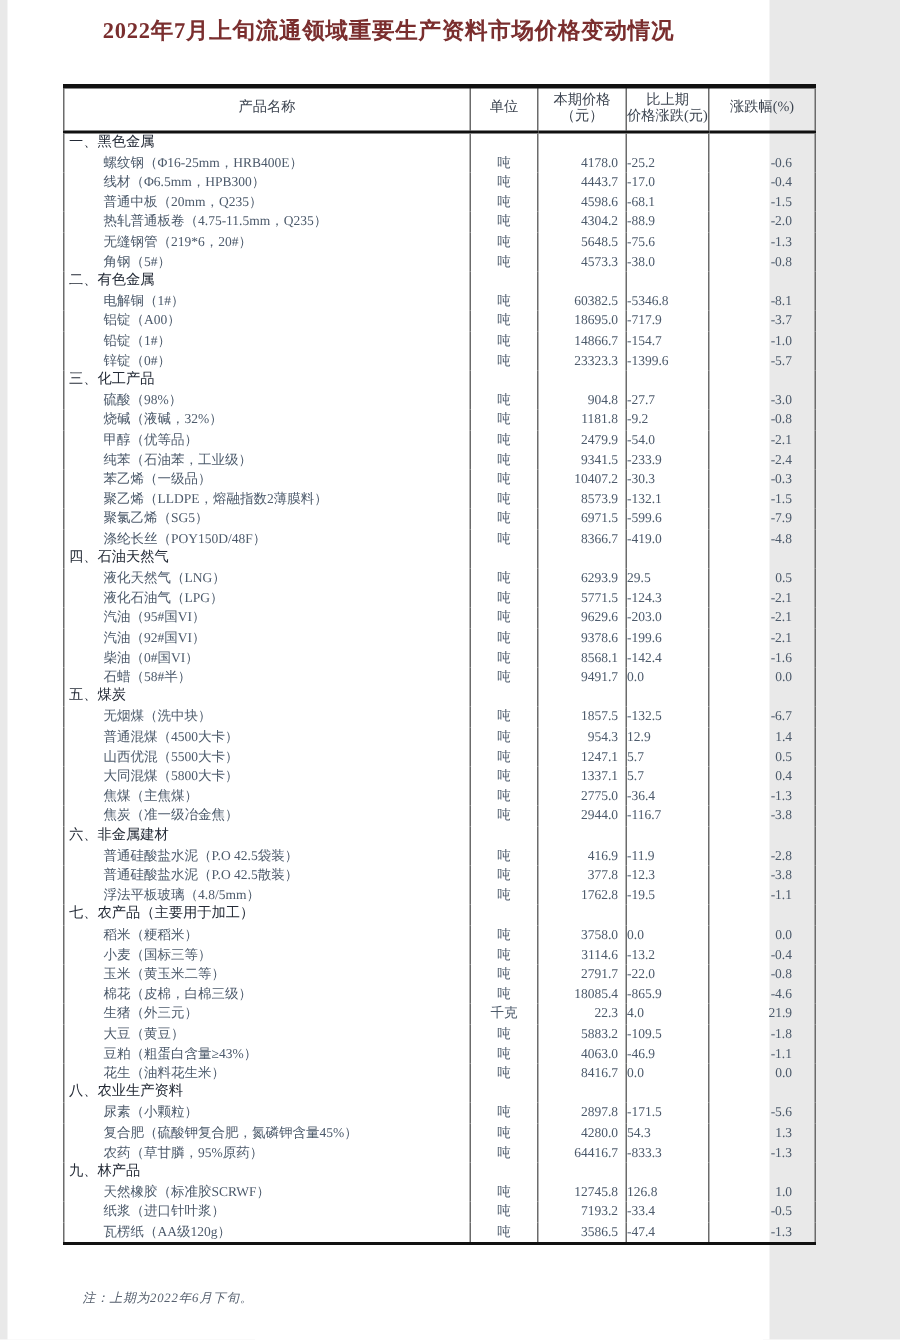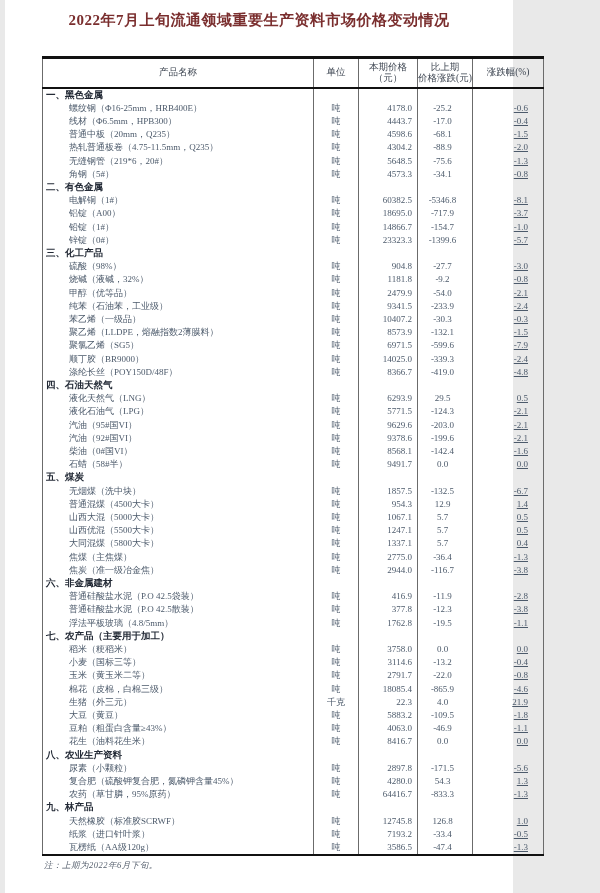--- a/index.html
+++ b/index.html
@@ -56,30 +56,30 @@
     color:#4c5a6b;
     border-left:1px solid #6b6b6b;
     white-space:nowrap; overflow:hidden;
     vertical-align:middle;
   }
   tbody td:first-child { border-left:none; }
 
   td.c-name { text-align:left; }
   td.item-name { padding-left:26px; }
   td.section-name {
-    padding-left:3px; font-weight:bold;
+    padding-left:3px; font-weight:normal;
     font-size:9.5px; color:#232a36;
   }
   td.c-unit { text-align:center; }
   td.c-price { text-align:right; padding-right:5px; }
-  td.c-chg  { text-align:center; padding-right:5px;margin-top:44px; }
-  td.c-pct  { text-align:right; padding-right:15px;text-decoration:underline; }
+  td.c-chg  { text-align:left; padding-right:5px;margin-top:44px; }
+  td.c-pct  { text-align:right; padding-right:15px; }
 
   .footnote {
-    position:absolute; left:39px; top:860px;
+    position:absolute; left:50px; top:860px;
     font-size:8.5px; font-style:italic;
     color:#56606e; letter-spacing:0.5px;
   }
 </style>
 </head>
 <body>
 
 <div class="page">
   <h1 class="doc-title">2022年7月上旬流通领域重要生产资料市场价格变动情况</h1>
 
@@ -153,21 +153,21 @@
             <td class="c-name item-name">无缝钢管（219*6，20#）</td>
             <td class="c-unit">吨</td>
             <td class="c-price">5648.5</td>
             <td class="c-chg">-75.6</td>
             <td class="c-pct">-1.3</td>
           </tr>
           <tr>
             <td class="c-name item-name">角钢（5#）</td>
             <td class="c-unit">吨</td>
             <td class="c-price">4573.3</td>
-            <td class="c-chg">-34.1</td>
+            <td class="c-chg">-38.0</td>
             <td class="c-pct">-0.8</td>
           </tr>
           <tr>
             <td class="c-name section-name">二、有色金属</td>
             <td class="c-unit"></td>
             <td class="c-price"></td>
             <td class="c-chg"></td>
             <td class="c-pct"></td>
           </tr>
           <tr>
@@ -248,27 +248,20 @@
             <td class="c-pct">-1.5</td>
           </tr>
           <tr>
             <td class="c-name item-name">聚氯乙烯（SG5）</td>
             <td class="c-unit">吨</td>
             <td class="c-price">6971.5</td>
             <td class="c-chg">-599.6</td>
             <td class="c-pct">-7.9</td>
           </tr>
           <tr>
-            <td class="c-name item-name">顺丁胶（BR9000）</td>
-            <td class="c-unit">吨</td>
-            <td class="c-price">14025.0</td>
-            <td class="c-chg">-339.3</td>
-            <td class="c-pct">-2.4</td>
-          </tr>
-          <tr>
             <td class="c-name item-name">涤纶长丝（POY150D/48F）</td>
             <td class="c-unit">吨</td>
             <td class="c-price">8366.7</td>
             <td class="c-chg">-419.0</td>
             <td class="c-pct">-4.8</td>
           </tr>
           <tr>
             <td class="c-name section-name">四、石油天然气</td>
             <td class="c-unit"></td>
             <td class="c-price"></td>
@@ -330,27 +323,20 @@
             <td class="c-price">1857.5</td>
             <td class="c-chg">-132.5</td>
             <td class="c-pct">-6.7</td>
           </tr>
           <tr>
             <td class="c-name item-name">普通混煤（4500大卡）</td>
             <td class="c-unit">吨</td>
             <td class="c-price">954.3</td>
             <td class="c-chg">12.9</td>
             <td class="c-pct">1.4</td>
-          </tr>
-          <tr>
-            <td class="c-name item-name">山西大混（5000大卡）</td>
-            <td class="c-unit">吨</td>
-            <td class="c-price">1067.1</td>
-            <td class="c-chg">5.7</td>
-            <td class="c-pct">0.5</td>
           </tr>
           <tr>
             <td class="c-name item-name">山西优混（5500大卡）</td>
             <td class="c-unit">吨</td>
             <td class="c-price">1247.1</td>
             <td class="c-chg">5.7</td>
             <td class="c-pct">0.5</td>
           </tr>
           <tr>
             <td class="c-name item-name">大同混煤（5800大卡）</td>

